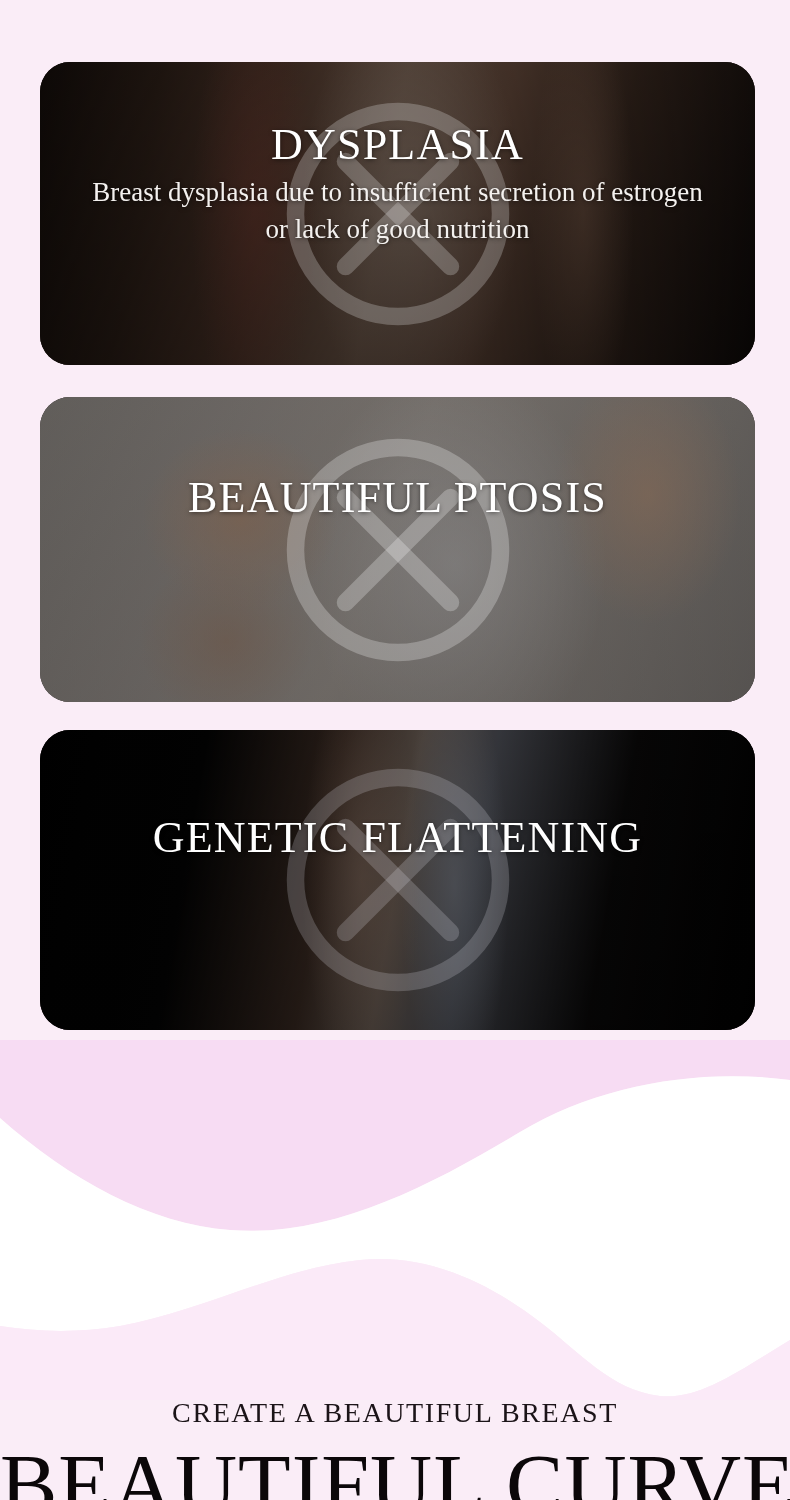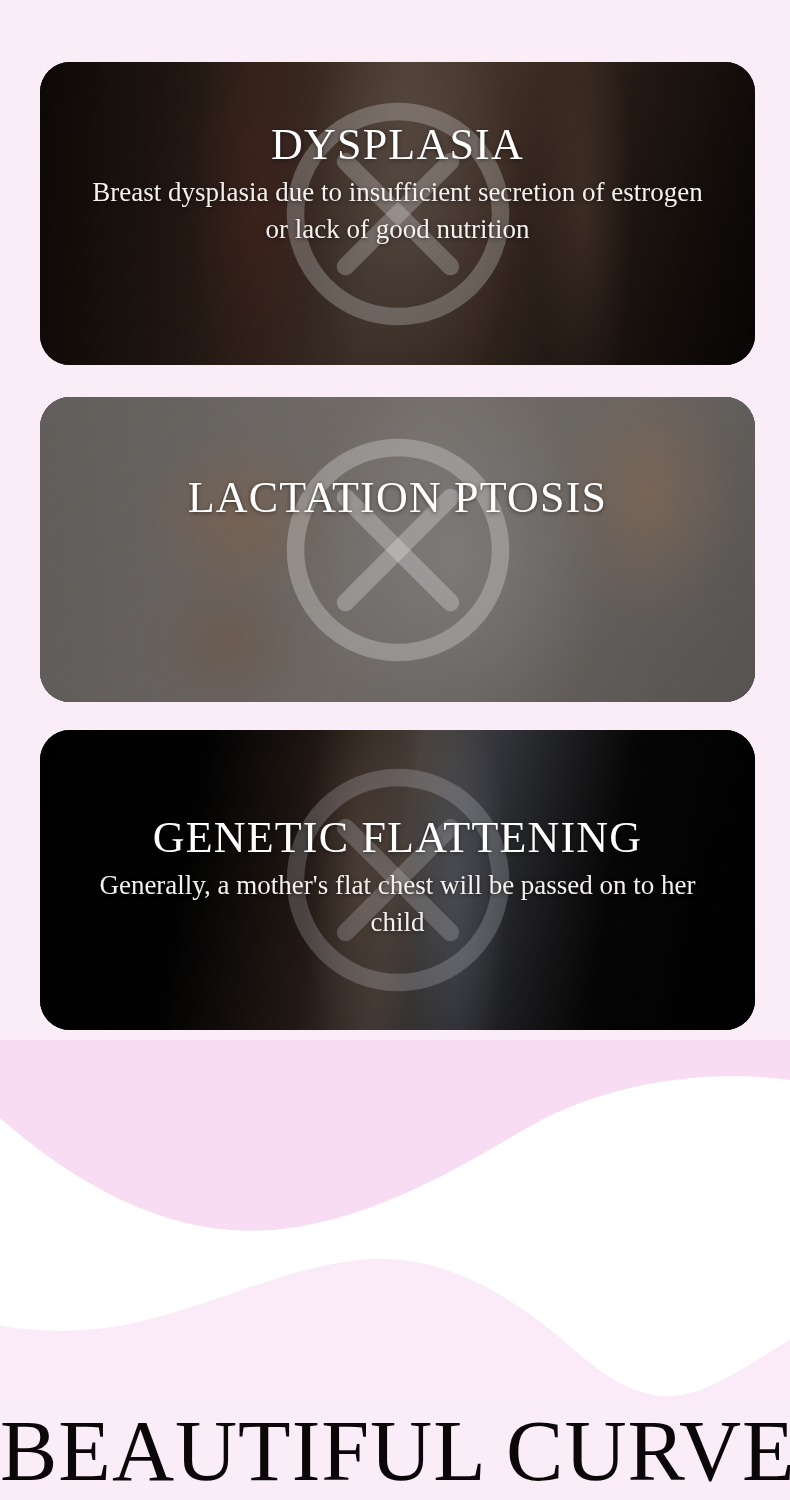--- a/index.html
+++ b/index.html
@@ -221,38 +221,38 @@
     <div class="card" id="card-1">
       <div class="card-photo"></div>
       <div class="watermark">
         <svg viewBox="0 0 100 100" aria-hidden="true">
           <circle cx="50" cy="50" r="41" fill="none" stroke="rgba(245,245,245,0.28)" stroke-width="7"></circle>
           <line x1="29" y1="29" x2="71" y2="71" stroke="rgba(245,245,245,0.28)" stroke-width="7" stroke-linecap="round"></line>
           <line x1="71" y1="29" x2="29" y2="71" stroke="rgba(245,245,245,0.28)" stroke-width="7" stroke-linecap="round"></line>
         </svg>
       </div>
       <div class="card-text">
-        <div class="card-title">LACTATION PTOSIS</div>
+        <div class="card-title">BEAUTIFUL PTOSIS</div>
       </div>
     </div>
 
     <div class="card" id="card-2">
       <div class="card-photo"></div>
       <div class="watermark">
         <svg viewBox="0 0 100 100" aria-hidden="true">
           <circle cx="50" cy="50" r="41" fill="none" stroke="rgba(225,225,230,0.22)" stroke-width="7"></circle>
           <line x1="29" y1="29" x2="71" y2="71" stroke="rgba(225,225,230,0.22)" stroke-width="7" stroke-linecap="round"></line>
           <line x1="71" y1="29" x2="29" y2="71" stroke="rgba(225,225,230,0.22)" stroke-width="7" stroke-linecap="round"></line>
         </svg>
       </div>
       <div class="card-text">
         <div class="card-title">GENETIC FLATTENING</div>
-        <div class="card-desc">Generally, a mother's flat chest will be passed on to her child</div>
       </div>
     </div>
 
   </div>
 
   <div class="footer">
+    <div class="footer-tagline">CREATE A BEAUTIFUL BREAST</div>
     <div class="footer-headline">BEAUTIFUL CURVE</div>
   </div>
 
 </div>
 
 </body></html>

